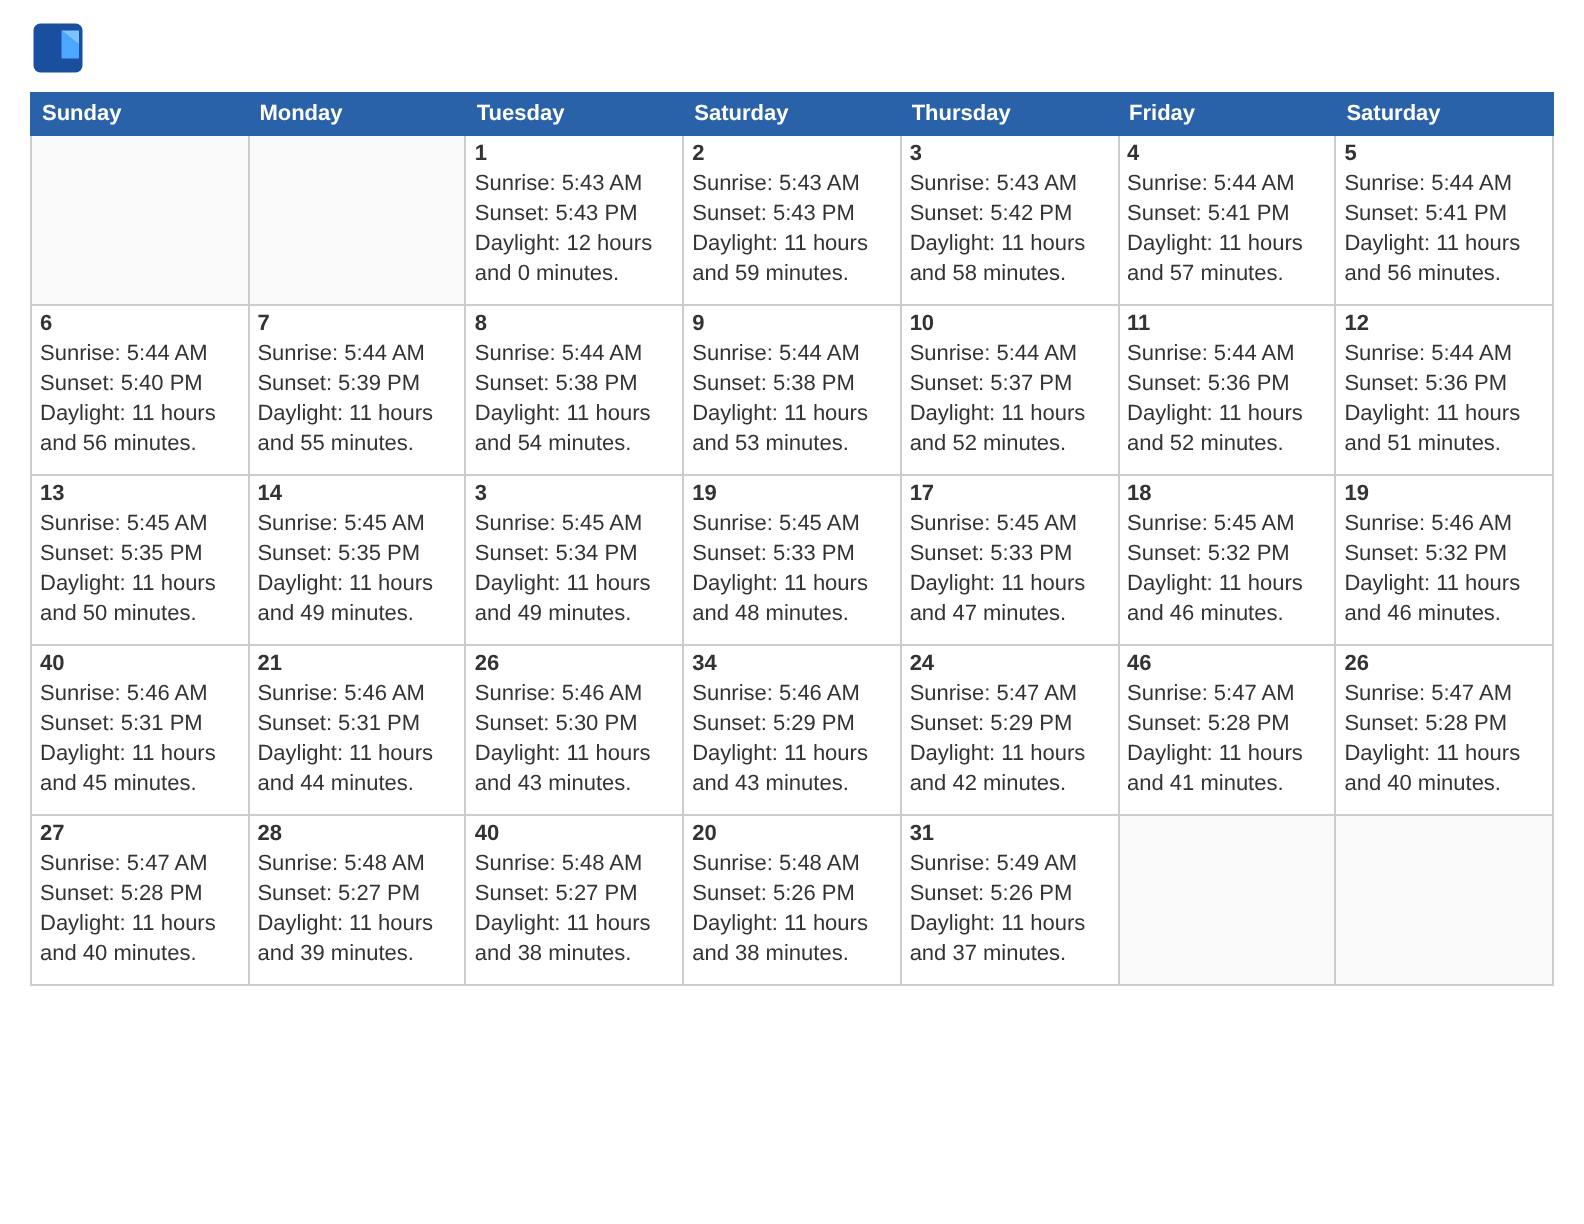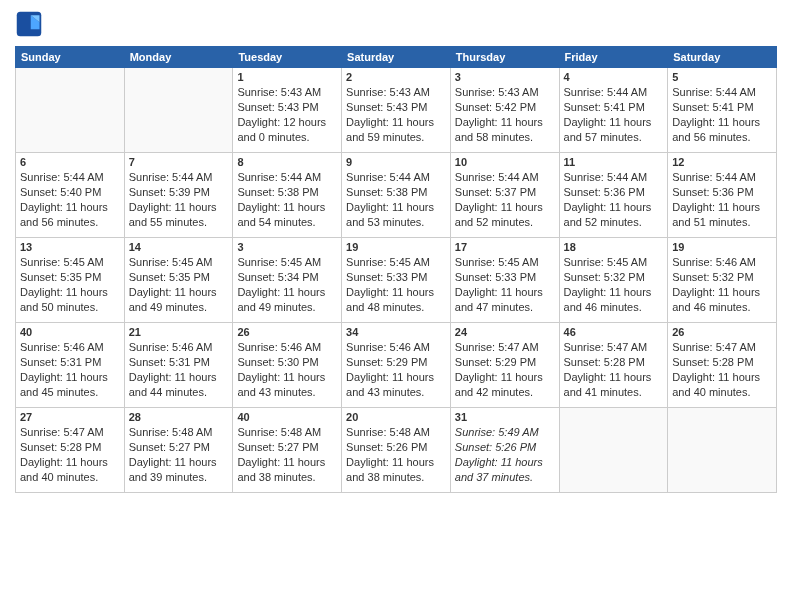--- a/index.html
+++ b/index.html
@@ -340,21 +340,21 @@
           </td>
           <td>
             <span class="day-num">20</span>
             <div class="day-info" style="white-space: pre-line;">Sunrise: 5:48 AM
 Sunset: 5:26 PM
 Daylight: 11 hours
 and 38 minutes.</div>
           </td>
           <td>
             <span class="day-num">31</span>
-            <div class="day-info" style="white-space: pre-line; font-style: italic;">Sunrise: 5:49 AM
+            <div class="day-info" style="white-space: pre-line;">Sunrise: 5:49 AM
 Sunset: 5:26 PM
 Daylight: 11 hours
 and 37 minutes.</div>
           </td>
           <td class="empty"></td>
           <td class="empty"></td>
         </tr>
       </tbody>
   </table>
 </div>

